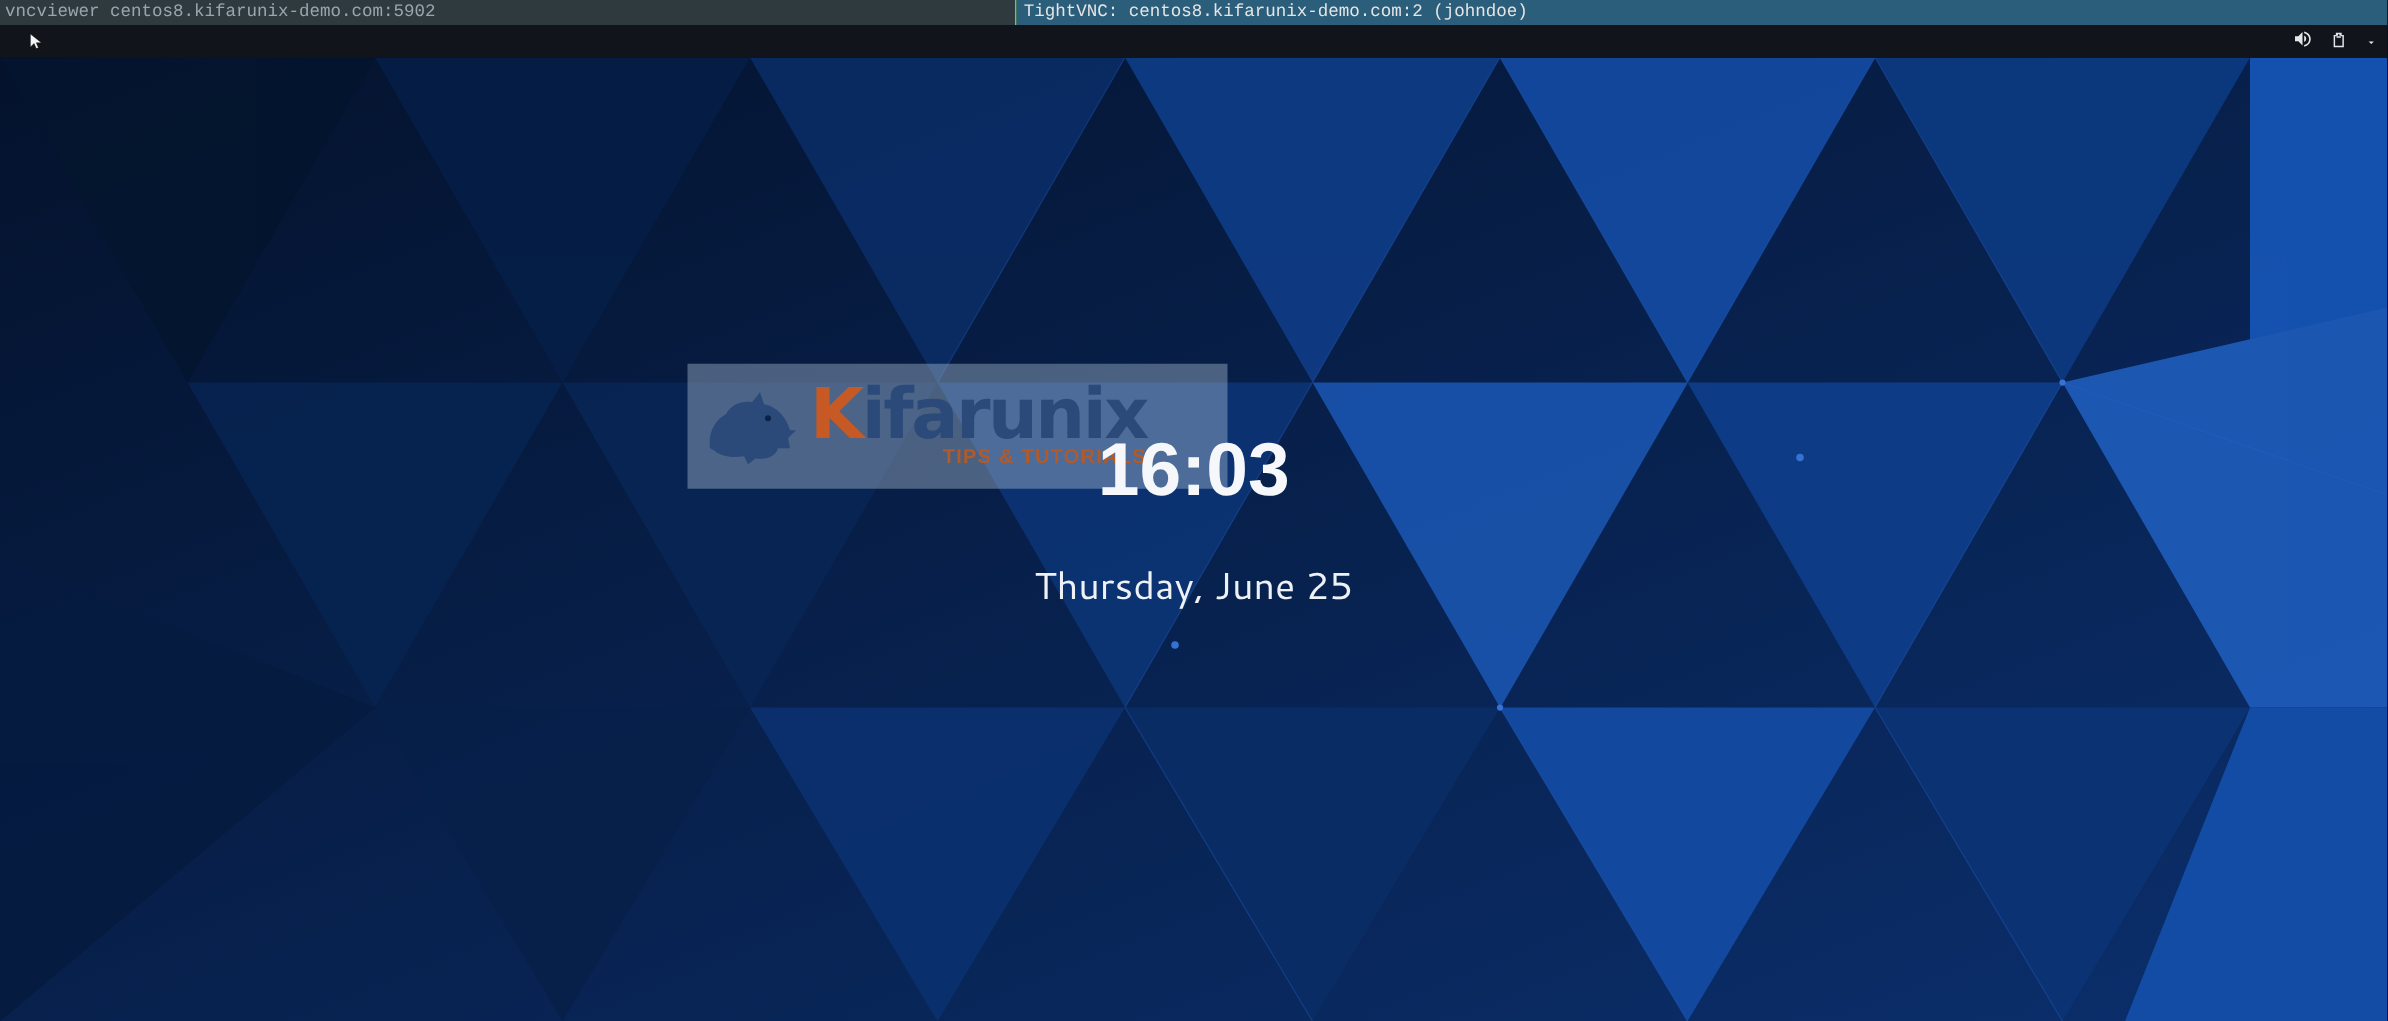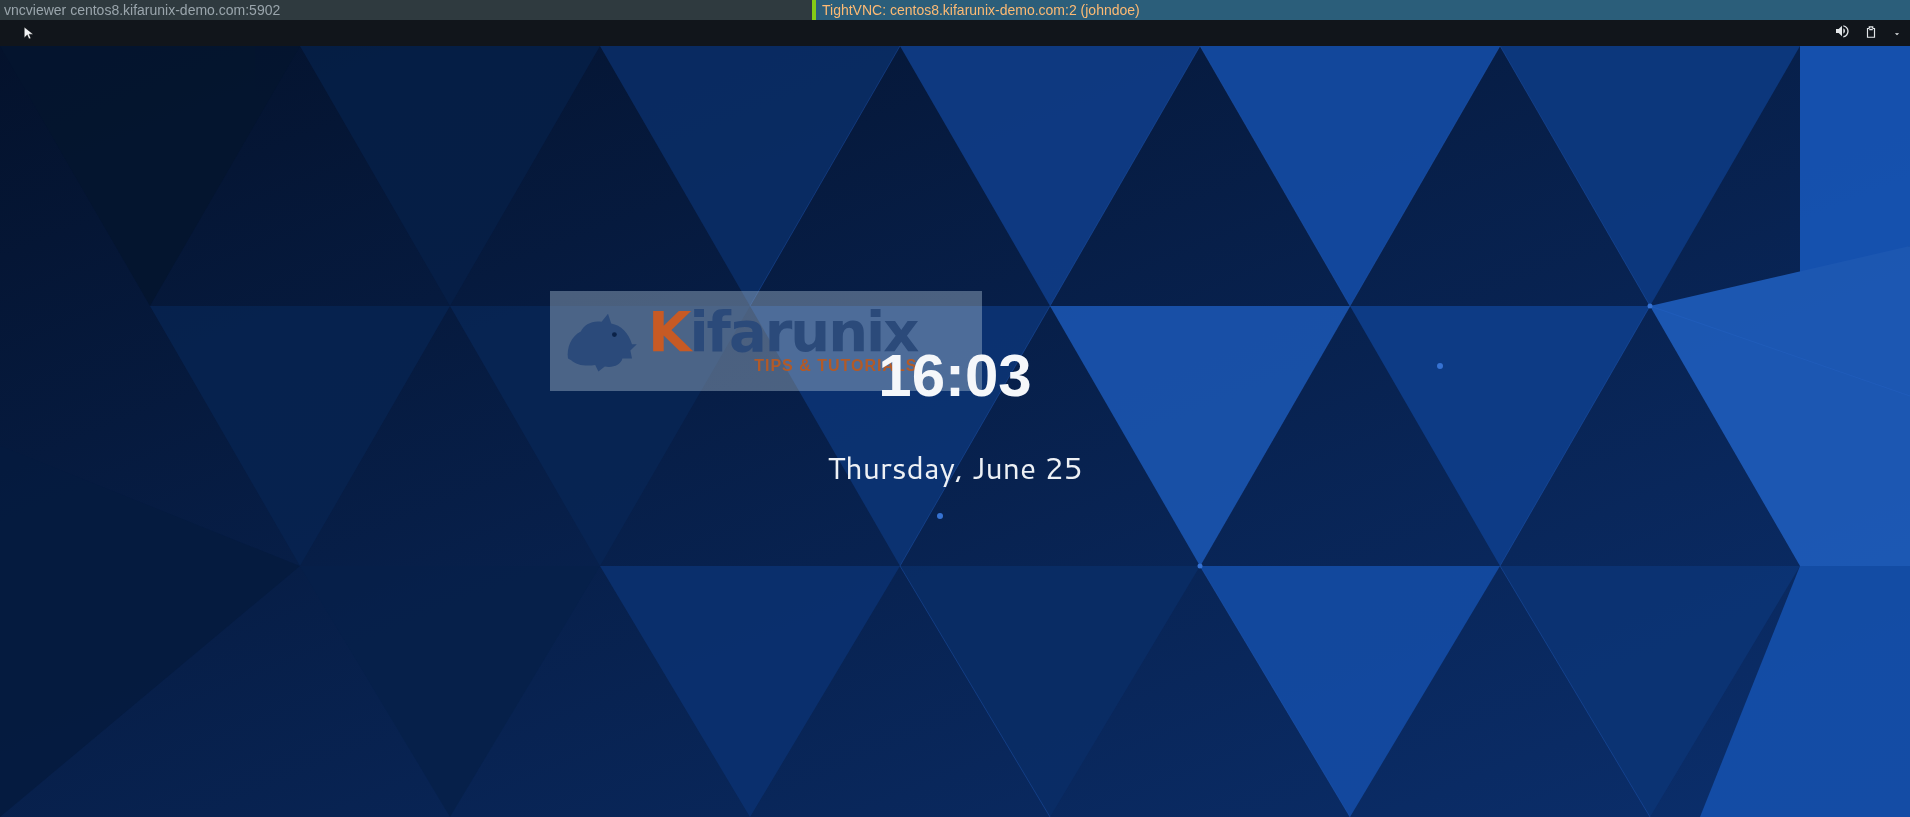--- a/index.html
+++ b/index.html
@@ -14,42 +14,42 @@
       font-family: "DejaVu Sans", "Liberation Sans", sans-serif;
       overflow: hidden;
       background: #000;
     }
 
     
     .window-titlebar-container {
       display: flex;
       height: 20px;
       width: 100%;
-      font-family: Liberation Sans, sans-serif;
+      font-family: Liberation Mono, monospace;
       font-size: 14px;
       line-height: 20px;
     }
 
     .titlebar-left {
       flex: 0 0 812px;
       background: #2f3a3f;
       color: #9aa5ac;
       padding-left: 4px;
       white-space: nowrap;
       overflow: hidden;
     }
 
     .titlebar-right {
       flex: 1;
       background: #2b5e7a;
-      color: #fdba74;
+      color: #e5e5e5;
       padding-left: 6px;
       white-space: nowrap;
       overflow: hidden;
-      border-left: 4px solid #84cc16;
+      border-left: 1px solid #84cc16;
     }
 
     
     .gnome-topbar {
       height: 26px;
       width: 100%;
       background: rgba(20, 25, 32, 0.85);
       display: flex;
       align-items: center;
       justify-content: flex-end;

